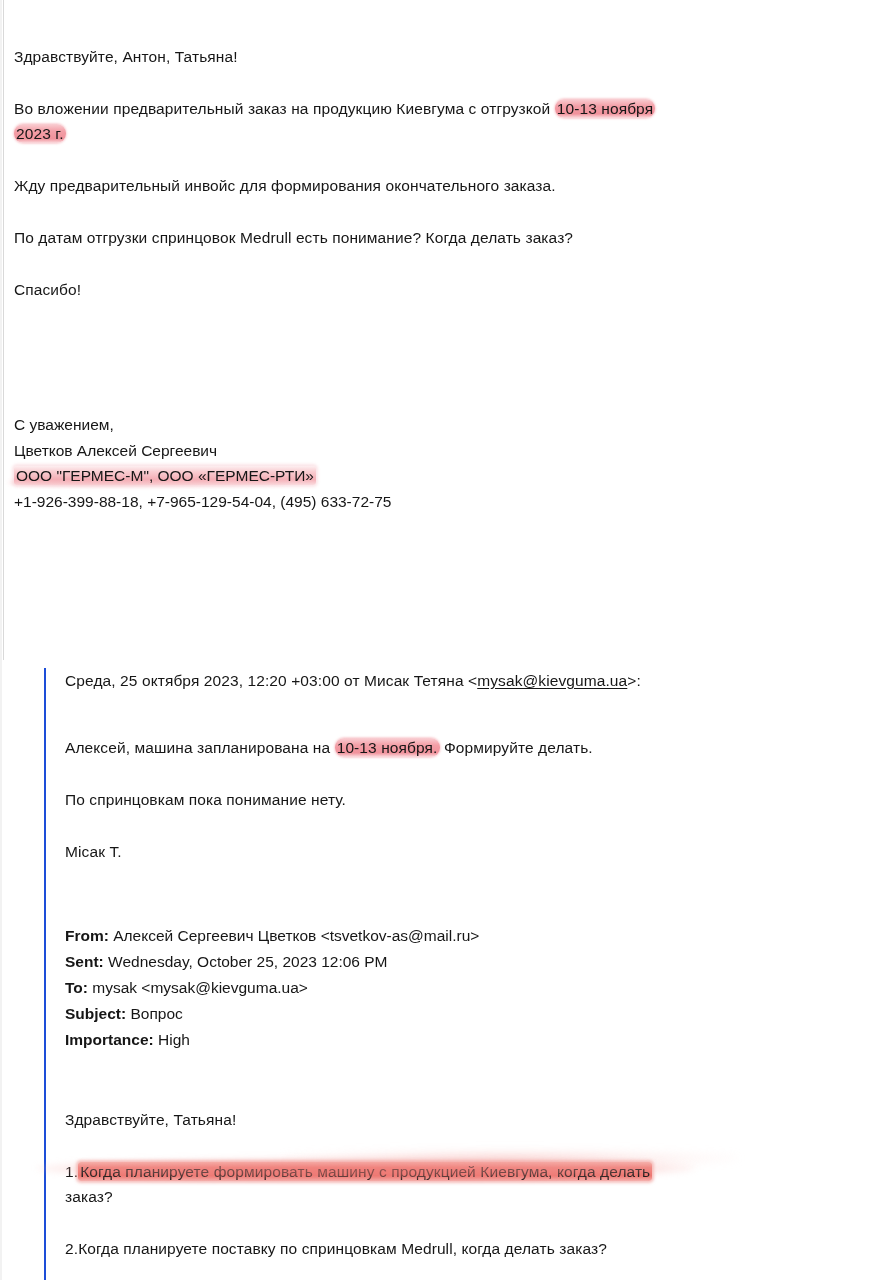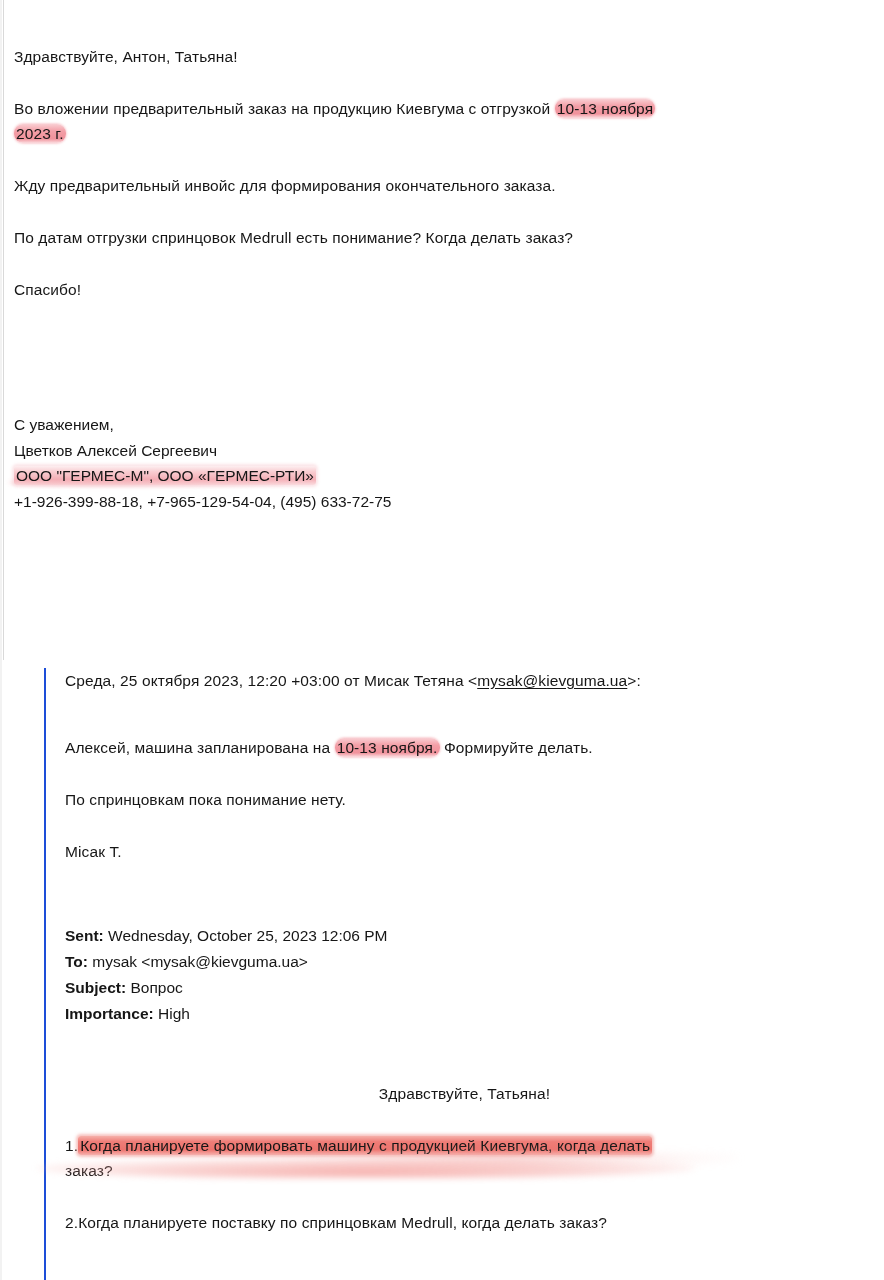--- a/index.html
+++ b/index.html
@@ -166,21 +166,21 @@
     margin: 0;
     font-size: 15.5px;
     line-height: 26px;
   }
   .hdr-block div { white-space: nowrap; }
   .hdr-block b { font-weight: 700; }
 
   .spacer-a { height: 32px; }
   .spacer-b { height: 54px; }
 
-  .q-greet { margin: 0 0 28px 0; text-align: center; }
+  .q-greet { margin: 0 0 28px 0; }
   .q-item-1 { margin: 0 0 28px 0; }
   .q-item-2 { margin: 0; }
 </style>
 </head>
 <body>
 
 <div class="scan-edge-2"></div>
 <div class="scan-edge"></div>
 
 <div class="reply">
@@ -210,20 +210,21 @@
 
   <p><span>Алексей, машина запланирована на </span><span class="hl hl-pink">10-13 ноября.</span><span> Формируйте делать.</span></p>
 
   <p>По спринцовкам пока понимание нету.</p>
 
   <p>Місак Т.</p>
 
   <div class="spacer-a"></div>
 
   <div class="hdr-block">
+    <div><b>From:</b> <span>Алексей Сергеевич Цветков &lt;tsvetkov-as@mail.ru&gt;</span></div>
     <div><b>Sent:</b> <span>Wednesday, October 25, 2023 12:06 PM</span></div>
     <div><b>To:</b> <span>mysak &lt;mysak@kievguma.ua&gt;</span></div>
     <div><b>Subject:</b> <span>Вопрос</span></div>
     <div><b>Importance:</b> <span>High</span></div>
   </div>
 
   <div class="spacer-b"></div>
 
   <p class="q-greet">Здравствуйте, Татьяна!</p>
 

